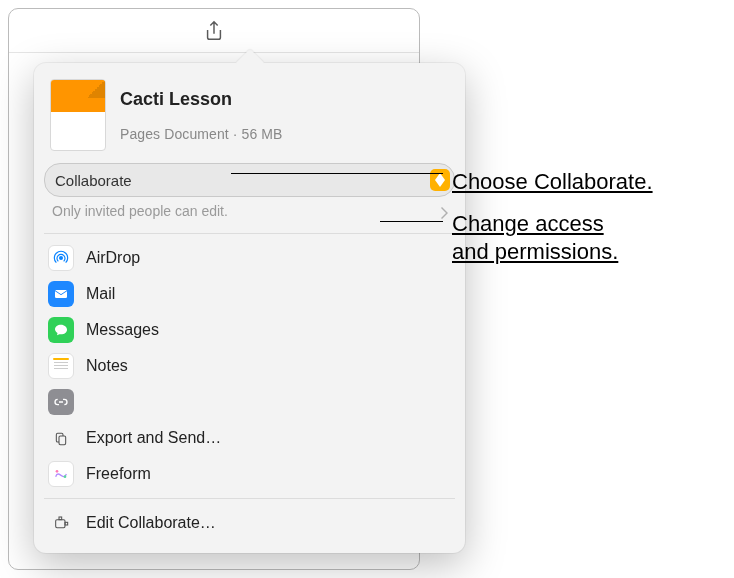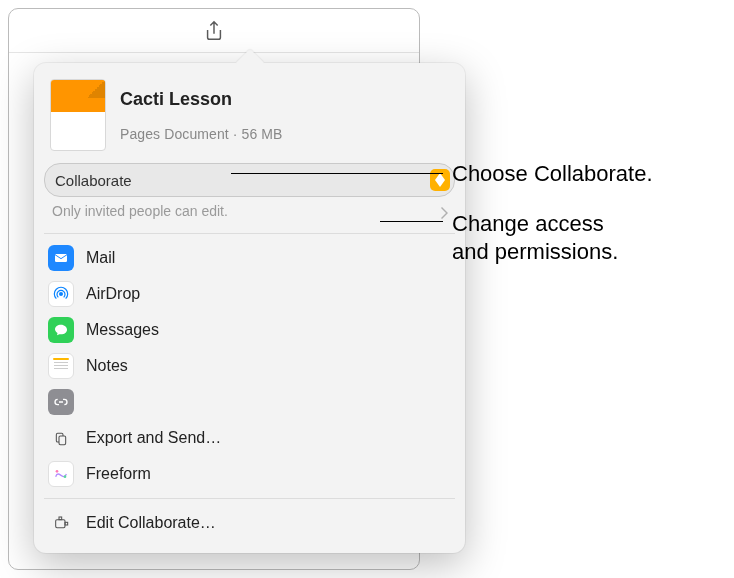--- a/index.html
+++ b/index.html
@@ -146,21 +146,21 @@
   .ic-link { background: #8e8e93; }
   .ic-freeform { background: #fff; border: 1px solid #e0e0e0; }
   .ic-plain { background: transparent; }
   .ic-plain svg { fill: #555; stroke: #555; }
   .callout {
     position: absolute;
     font-size: 22px;
     line-height: 1.25;
     color: #000;
   }
-  .callout-1 { left: 452px; top: 160px; }
+  .callout-1 { left: 452px; top: 168px; text-decoration: underline; }
   .callout-2 { left: 452px; top: 210px; }
   .lead {
     position: absolute;
     height: 1px;
     background: #000;
   }
   .lead-1 { left: 231px; top: 173px; width: 212px; }
   .lead-2 { left: 380px; top: 221px; width: 63px; }
 </style>
 </head>
@@ -203,36 +203,36 @@
     <span>Only invited people can edit.</span>
     <svg viewBox="0 0 8 12">
         <path d="M1 0 L7 6 L1 12 L0 11 L5 6 L0 1 Z"></path>
       </svg>
   </div>
 
   <div class="divider"></div>
 
   <ul class="menu">
     <li>
+      <span class="ic ic-airdrop">
+        <svg viewBox="0 0 24 24">
+            <circle cx="12" cy="12" r="3"></circle>
+            <path fill="none" stroke="#0a84ff" stroke-width="1.8" d="M5 19a10 10 0 1 1 14 0M8 17a6 6 0 1 1 8 0"></path>
+          </svg>
+      </span>
+      <span>AirDrop</span>
+    </li>
+    <li>
       <span class="ic ic-mail">
         <svg viewBox="0 0 24 24">
             <rect x="3" y="6" width="18" height="12" rx="2" fill="#fff"></rect>
             <path d="M3 7l9 6 9-6" fill="none" stroke="#1e88ff" stroke-width="1.5"></path>
           </svg>
       </span>
       <span>Mail</span>
-    </li>
-    <li>
-      <span class="ic ic-airdrop">
-        <svg viewBox="0 0 24 24">
-            <circle cx="12" cy="12" r="3"></circle>
-            <path fill="none" stroke="#0a84ff" stroke-width="1.8" d="M5 19a10 10 0 1 1 14 0M8 17a6 6 0 1 1 8 0"></path>
-          </svg>
-      </span>
-      <span>AirDrop</span>
     </li>
     <li>
       <span class="ic ic-messages">
         <svg viewBox="0 0 24 24">
             <path fill="#fff" d="M12 4C7 4 3 7 3 11c0 2.3 1.5 4.3 3.8 5.5L6 20l3.6-1.7c.8.1 1.6.2 2.4.2 5 0 9-3 9-7s-4-7.5-9-7.5z"></path>
           </svg>
       </span>
       <span>Messages</span>
     </li>
     <li>
@@ -285,14 +285,14 @@
       </span>
       <span>Edit Collaborate…</span>
     </li>
   </ul>
 </div>
 
 <div class="lead lead-1"></div>
 <div class="lead lead-2"></div>
 
 <div class="callout callout-1">Choose Collaborate.</div>
-<div class="callout callout-2" style="white-space:pre-line;">Change access
+<div class="callout callout-2" style="white-space:pre-line;text-decoration:underline;">Change access
 and permissions.</div>
 
 </body></html>

